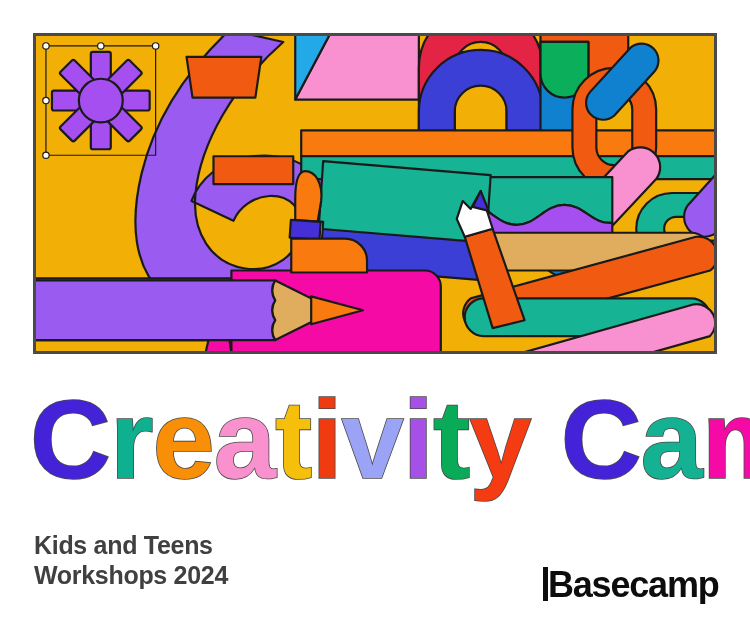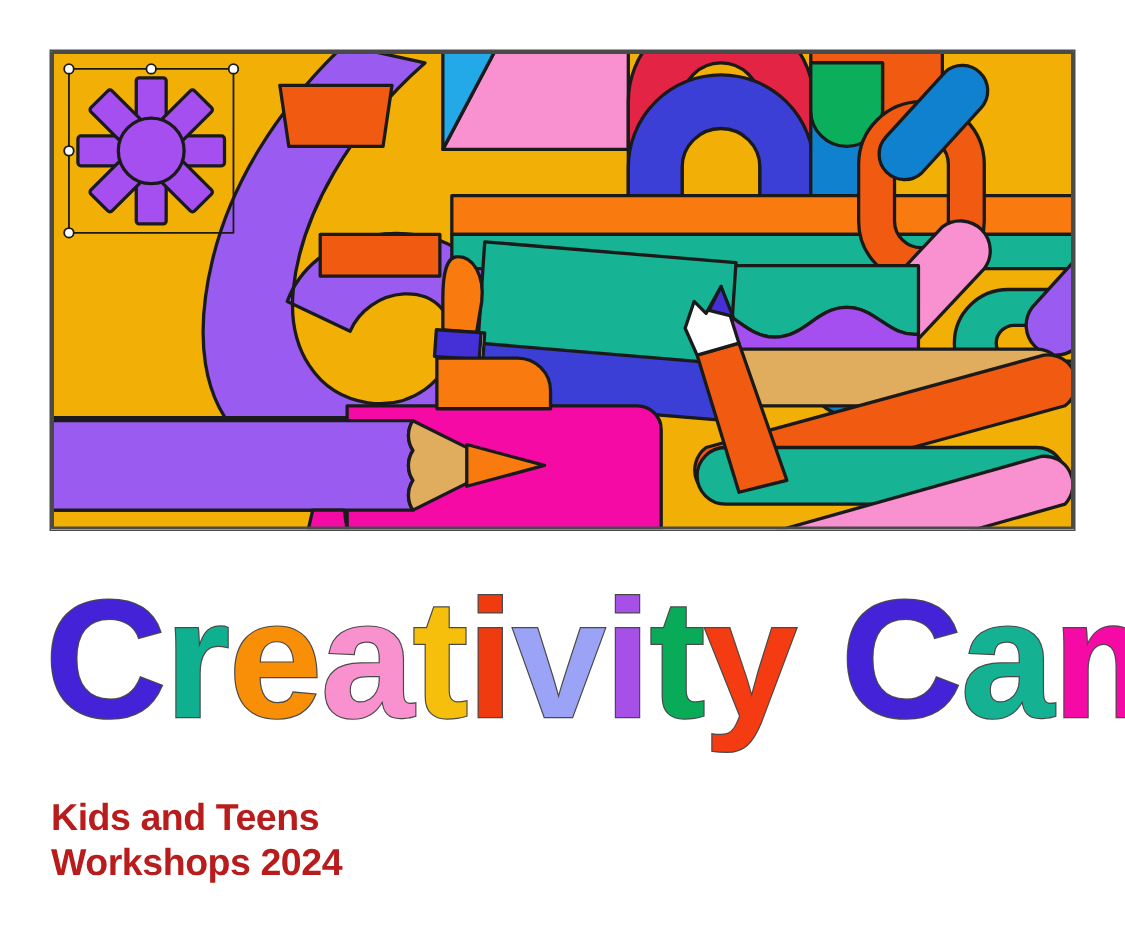--- a/index.html
+++ b/index.html
@@ -64,21 +64,21 @@
   }
   #subtitle {
     position: absolute;
     left: 34px;
     top: 10px;
     font-family: "Liberation Sans", sans-serif;
     font-weight: bold;
     font-size: 25px;
     line-height: 30px;
     letter-spacing: -0.3px;
-    color: #b91c1c;
+    color: #404040;
     white-space: pre-line;
   }
   #brand {
     position: absolute;
     right: 29px;
     top: 44px;
   }
   #brand svg { display: block; }
 </style>
 </head>
@@ -251,15 +251,22 @@
     <svg viewBox="0 0 750 140">
       <text id="title-text" x="30" y="110" font-family="'Liberation Sans', sans-serif" font-weight="bold" font-size="112" letter-spacing="-1" stroke="#4a4a4a" stroke-width="1.6" paint-order="stroke fill">
       <tspan fill="#4322d8">C</tspan><tspan fill="#0fb08f">r</tspan><tspan fill="#f98e07">e</tspan><tspan fill="#f991cf">a</tspan><tspan fill="#f6bf0b">t</tspan><tspan fill="#f03b11">i</tspan><tspan fill="#9aa3f5">v</tspan><tspan fill="#a650e8">i</tspan><tspan fill="#0aab58">t</tspan><tspan fill="#f43b11">y</tspan><tspan fill="#ffffff">&nbsp;</tspan><tspan fill="#4322d8">C</tspan><tspan fill="#14b193">a</tspan><tspan fill="#f50aa6">m</tspan><tspan fill="#f99208">p</tspan></text>
     </svg>
   </div>
 
   <div id="footer">
     <div id="subtitle">Kids and Teens
 Workshops 2024</div>
 
+    <div id="brand">
+      <svg width="180" height="40" viewBox="0 0 180 40">
+
+        <rect x="2" y="3" width="5" height="34" fill="#0d0d0d"></rect>
+        <text id="brand-text" x="7" y="33" font-family="'Liberation Sans', sans-serif" font-weight="bold" font-size="36" letter-spacing="-1.2" fill="#0d0d0d">Basecamp</text>
+      </svg>
+    </div>
   </div>
 
 </div>
 
 </body></html>

